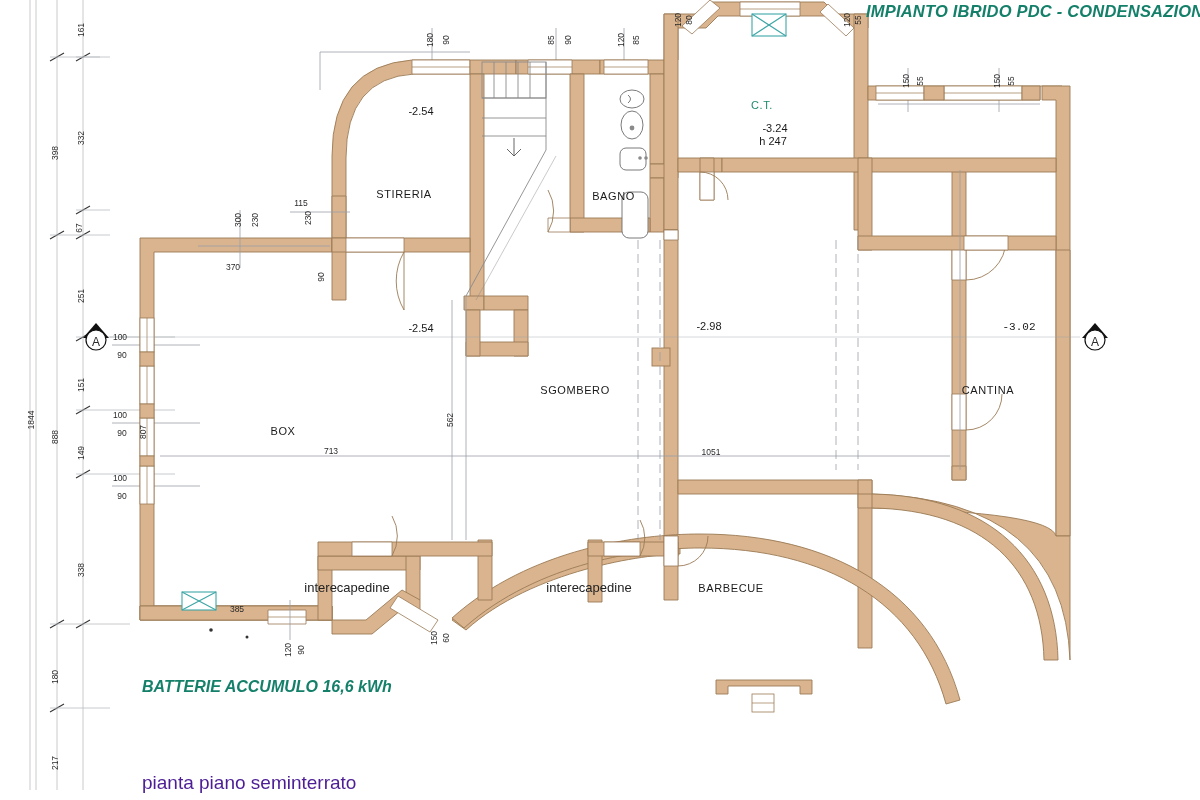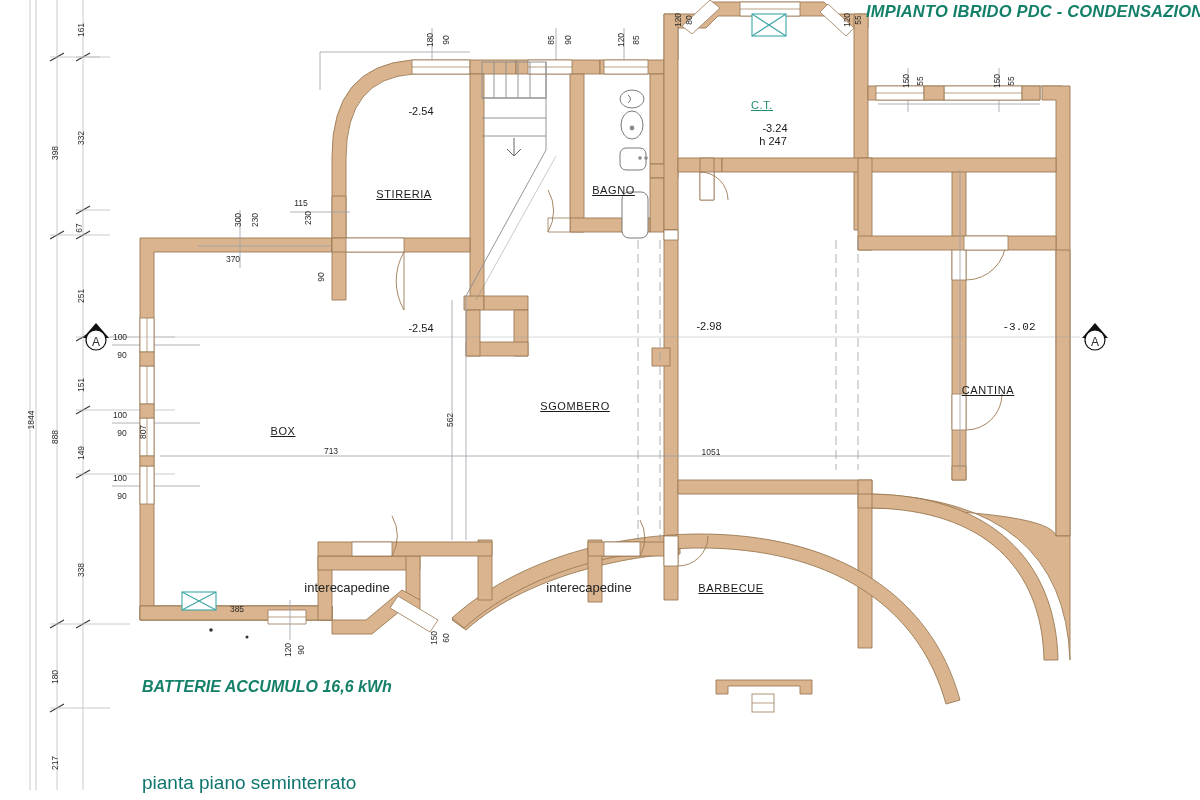--- a/index.html
+++ b/index.html
@@ -1,25 +1,25 @@
 <!DOCTYPE html>
 <html><head>
 <meta charset="utf-8">
 <style>
   html,body{margin:0;padding:0;background:#ffffff;}
   body{width:1200px;height:800px;font-family:"Liberation Sans",sans-serif;overflow:hidden;position:relative;}
   #plan{position:absolute;inset:0;}
   .lbl{position:absolute;font-family:"Liberation Sans",sans-serif;color:#1a1a1a;white-space:nowrap;}
-  .room{font-size:11px;letter-spacing:.6px;text-decoration:underline;}
+  .room{font-size:11px;letter-spacing:.6px;}
   .elev{font-size:11px;margin-left:18px;}
   .dim{font-size:8.5px;color:#2b2b2b;}
   .green{color:#1f8a6d;}
   .title{position:absolute;font-style:italic;font-weight:bold;font-size:16.5px;color:#15806a;letter-spacing:.2px;white-space:nowrap;}
   .batt{position:absolute;font-style:italic;font-weight:bold;font-size:16px;color:#15806a;white-space:nowrap;}
-  .caption{position:absolute;font-size:19px;color:#0f766e;white-space:nowrap;}
+  .caption{position:absolute;font-size:19px;color:#4c1d95;white-space:nowrap;}
   .inter{font-size:13px;color:#222;}
 </style>
 </head>
 <body>
 
 <svg id="plan" width="1200" height="800" viewBox="0 0 1200 800">
   <defs>
     <g id="secmark">
       <path d="M -13 6 L 0 -9 L 13 6 Z" fill="#111"></path>
       <circle cx="0" cy="8" r="10" fill="#fff" stroke="#111" stroke-width="1.2"></circle>
@@ -331,26 +331,26 @@
 
   <g fill="#333">
     <circle cx="211" cy="630" r="1.8"></circle>
     <circle cx="247" cy="637" r="1.5"></circle>
   </g>
 </svg>
 
 <div id="labels">
     <div class="lbl room" style="left: 404px; top: 188px; transform: translateX(-50%);">STIRERIA</div>
     <div class="lbl elev" style="left: 403px; top: 105px; transform: translateX(-50%);">-2.54</div>
-    <div class="lbl room" style="left: 592px; top: 184px; transform: translateX(-50%); padding-left: 43px;">BAGNO</div>
+    <div class="lbl room" style="left: 592px; top: 190px; transform: translateX(-50%); padding-left: 43px;">BAGNO</div>
     <div class="lbl room green" style="left: 762px; top: 99px; transform: translateX(-50%);">C.T.</div>
     <div class="lbl elev" style="left: 757px; top: 122px; transform: translateX(-50%); text-align: right;">-3.24</div>
     <div class="lbl elev" style="left: 755px; top: 135px; transform: translateX(-50%);">h 247</div>
     <div class="lbl room" style="left: 283px; top: 425px; transform: translateX(-50%);">BOX</div>
-    <div class="lbl room" style="left: 575px; top: 384px; transform: translateX(-50%); margin-top: 16px;">SGOMBERO</div>
+    <div class="lbl room" style="left: 575px; top: 384px; transform: translateX(-50%);">SGOMBERO</div>
     <div class="lbl elev" style="left: 691px; top: 320px; transform: translateX(-50%);">-2.98</div>
     <div class="lbl room" style="left: 988px; top: 384px; transform: translateX(-50%);">CANTINA</div>
     <div class="lbl elev" style="left: 1001px; top: 321px; transform: translateX(-50%); font-family: Liberation Mono, monospace;">-3.02</div>
     <div class="lbl room" style="left: 731px; top: 582px; transform: translateX(-50%);">BARBECUE</div>
     <div class="lbl inter" style="left: 347px; top: 580px; transform: translateX(-50%);">interecapedine</div>
     <div class="lbl inter" style="left: 589px; top: 580px; transform: translateX(-50%);">interecapedine</div>
     <div class="lbl elev" style="left: 403px; top: 322px; transform: translateX(-50%);">-2.54</div>
     <div class="lbl dim" style="left: 22px; top: 415px; transform-origin: center center; transform: rotate(-90deg);">1844</div>
     <div class="lbl dim" style="left: 48px; top: 148px; transform-origin: center center; transform: rotate(-90deg);">398</div>
     <div class="lbl dim" style="left: 48px; top: 432px; transform-origin: center center; transform: rotate(-90deg);">888</div>
@@ -380,21 +380,21 @@
     <div class="lbl dim" style="left: 120px; top: 332px; transform: translateX(-50%);">100</div>
     <div class="lbl dim" style="left: 122px; top: 350px; transform: translateX(-50%);">90</div>
     <div class="lbl dim" style="left: 120px; top: 410px; transform: translateX(-50%);">100</div>
     <div class="lbl dim" style="left: 122px; top: 428px; transform: translateX(-50%);">90</div>
     <div class="lbl dim" style="left: 120px; top: 473px; transform: translateX(-50%);">100</div>
     <div class="lbl dim" style="left: 122px; top: 491px; transform: translateX(-50%);">90</div>
     <div class="lbl dim" style="left: 301px; top: 198px; transform: translateX(-50%);">115</div>
     <div class="lbl dim" style="left: 301px; top: 213px; transform-origin: center center; transform: rotate(-90deg);">230</div>
     <div class="lbl dim" style="left: 231px; top: 215px; transform-origin: center center; transform: rotate(-90deg);">300</div>
     <div class="lbl dim" style="left: 248px; top: 215px; transform-origin: center center; transform: rotate(-90deg);">230</div>
-    <div class="lbl dim" style="left: 233px; top: 254px; transform: translateX(-50%);">370</div>
+    <div class="lbl dim" style="left: 233px; top: 262px; transform: translateX(-50%);">370</div>
     <div class="lbl dim" style="left: 316px; top: 272px; transform-origin: center center; transform: rotate(-90deg);">90</div>
     <div class="lbl dim" style="left: 136px; top: 427px; transform-origin: center center; transform: rotate(-90deg);">807</div>
     <div class="lbl dim" style="left: 315px; top: 446px; transform: translateX(-50%); margin-left: 16px;">713</div>
     <div class="lbl dim" style="left: 443px; top: 415px; transform-origin: center center; transform: rotate(-90deg);">562</div>
     <div class="lbl dim" style="left: 711px; top: 447px; transform: translateX(-50%);">1051</div>
     <div class="lbl dim" style="left: 237px; top: 604px; transform: translateX(-50%);">385</div>
     <div class="lbl dim" style="left: 281px; top: 645px; transform-origin: center center; transform: rotate(-90deg);">120</div>
     <div class="lbl dim" style="left: 296px; top: 645px; transform-origin: center center; transform: rotate(-90deg);">90</div>
     <div class="lbl dim" style="left: 427px; top: 633px; transform-origin: center center; transform: rotate(-90deg);">150</div>
     <div class="lbl dim" style="left: 441px; top: 633px; transform-origin: center center; transform: rotate(-90deg);">60</div>

